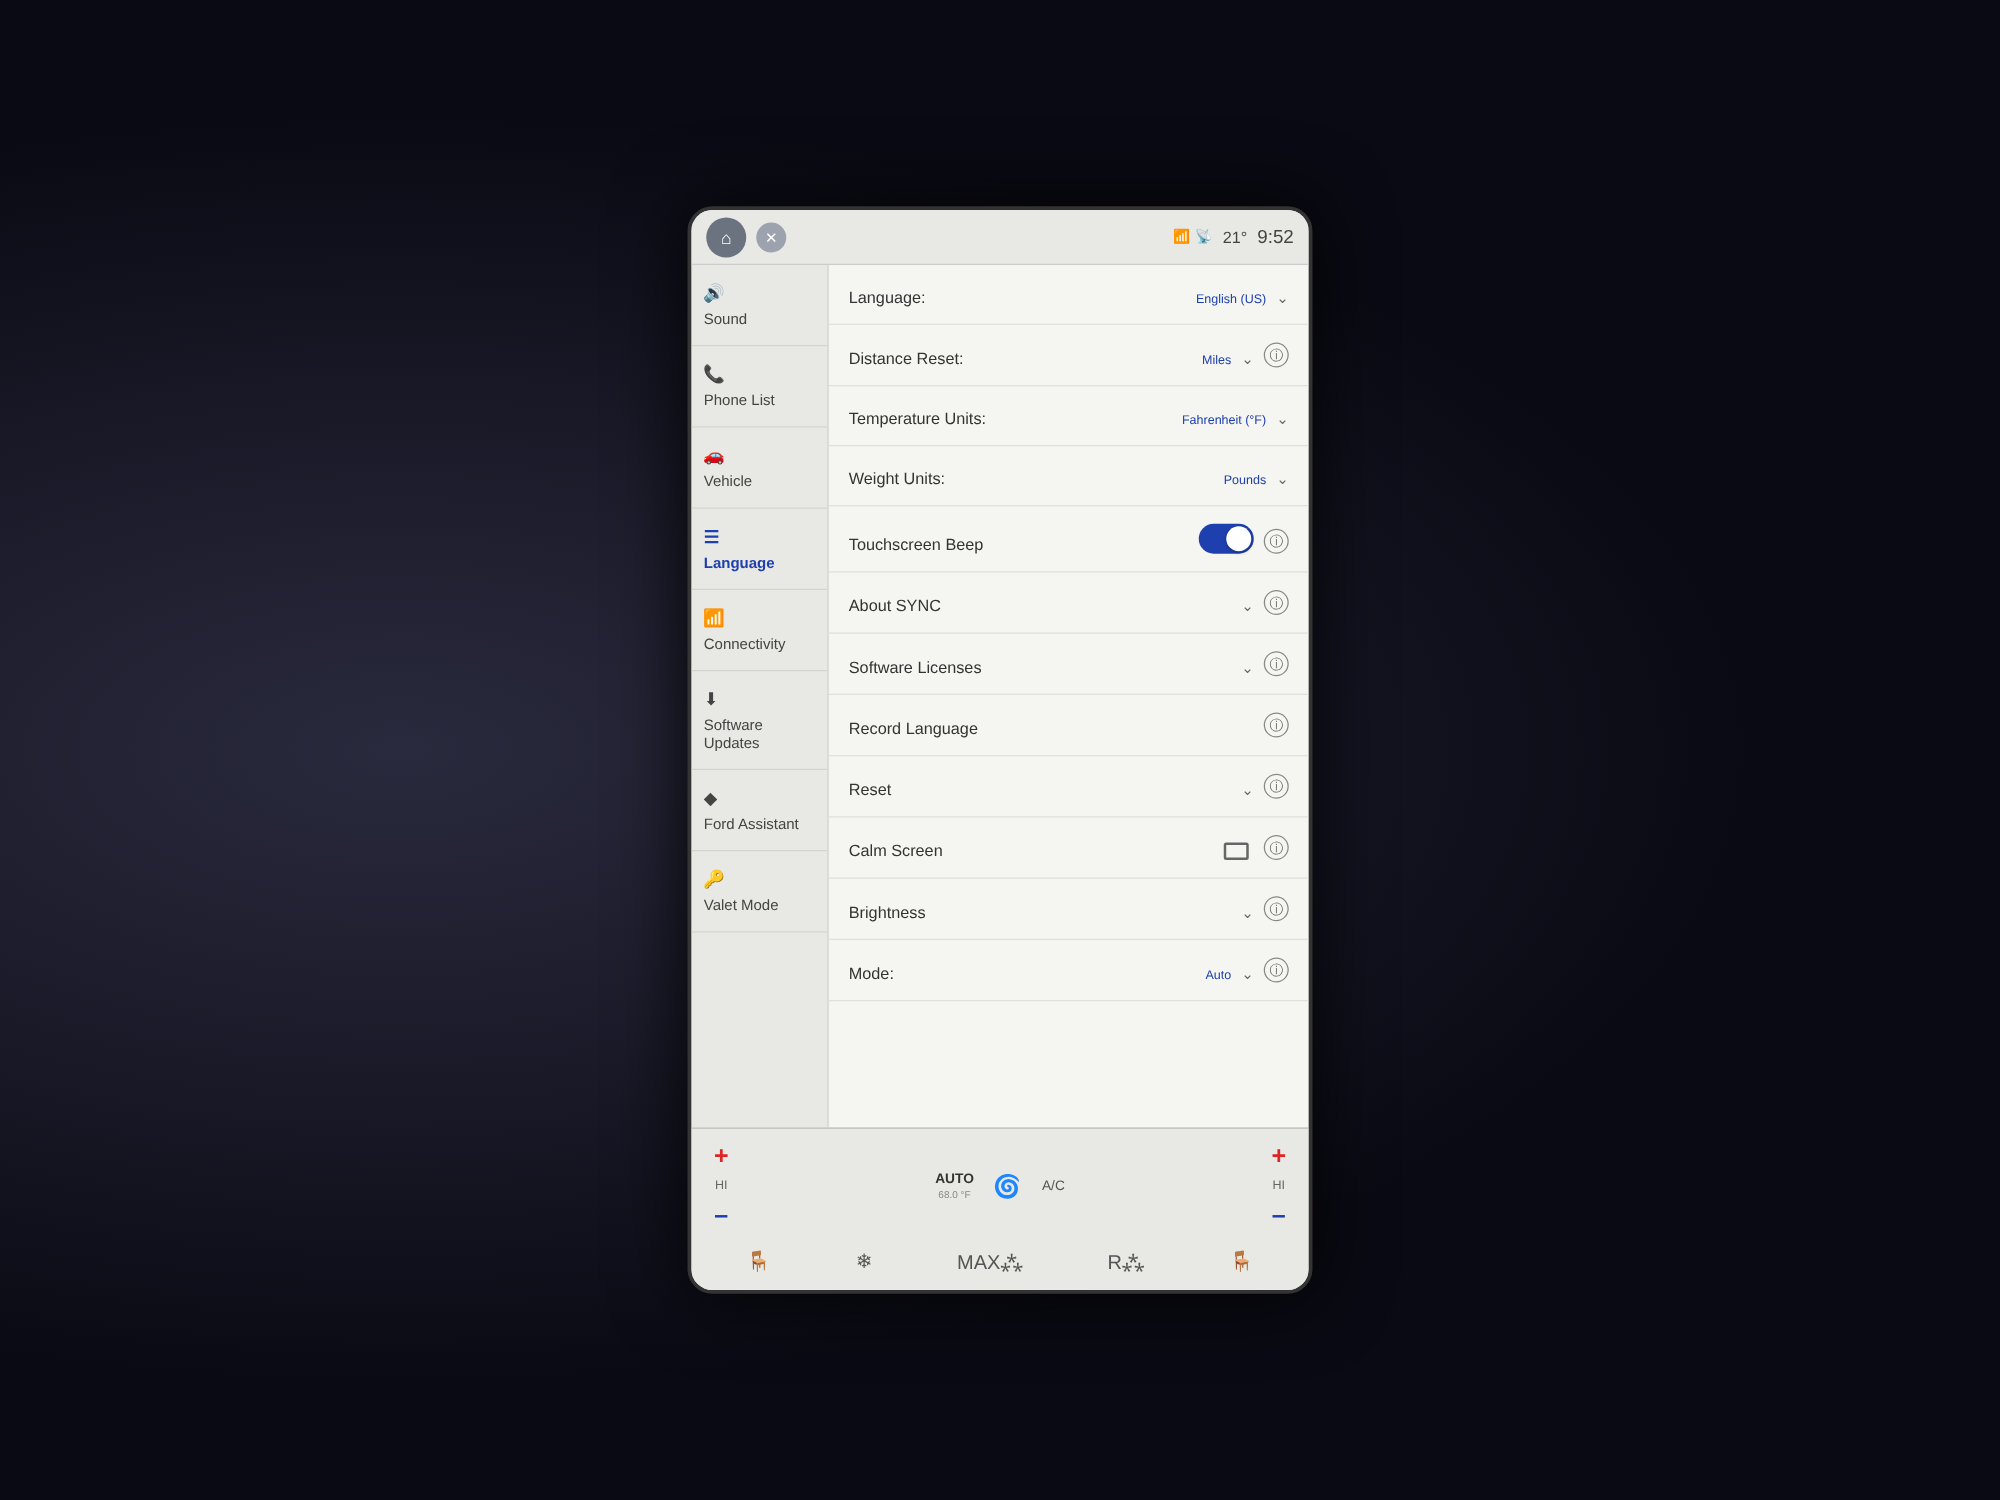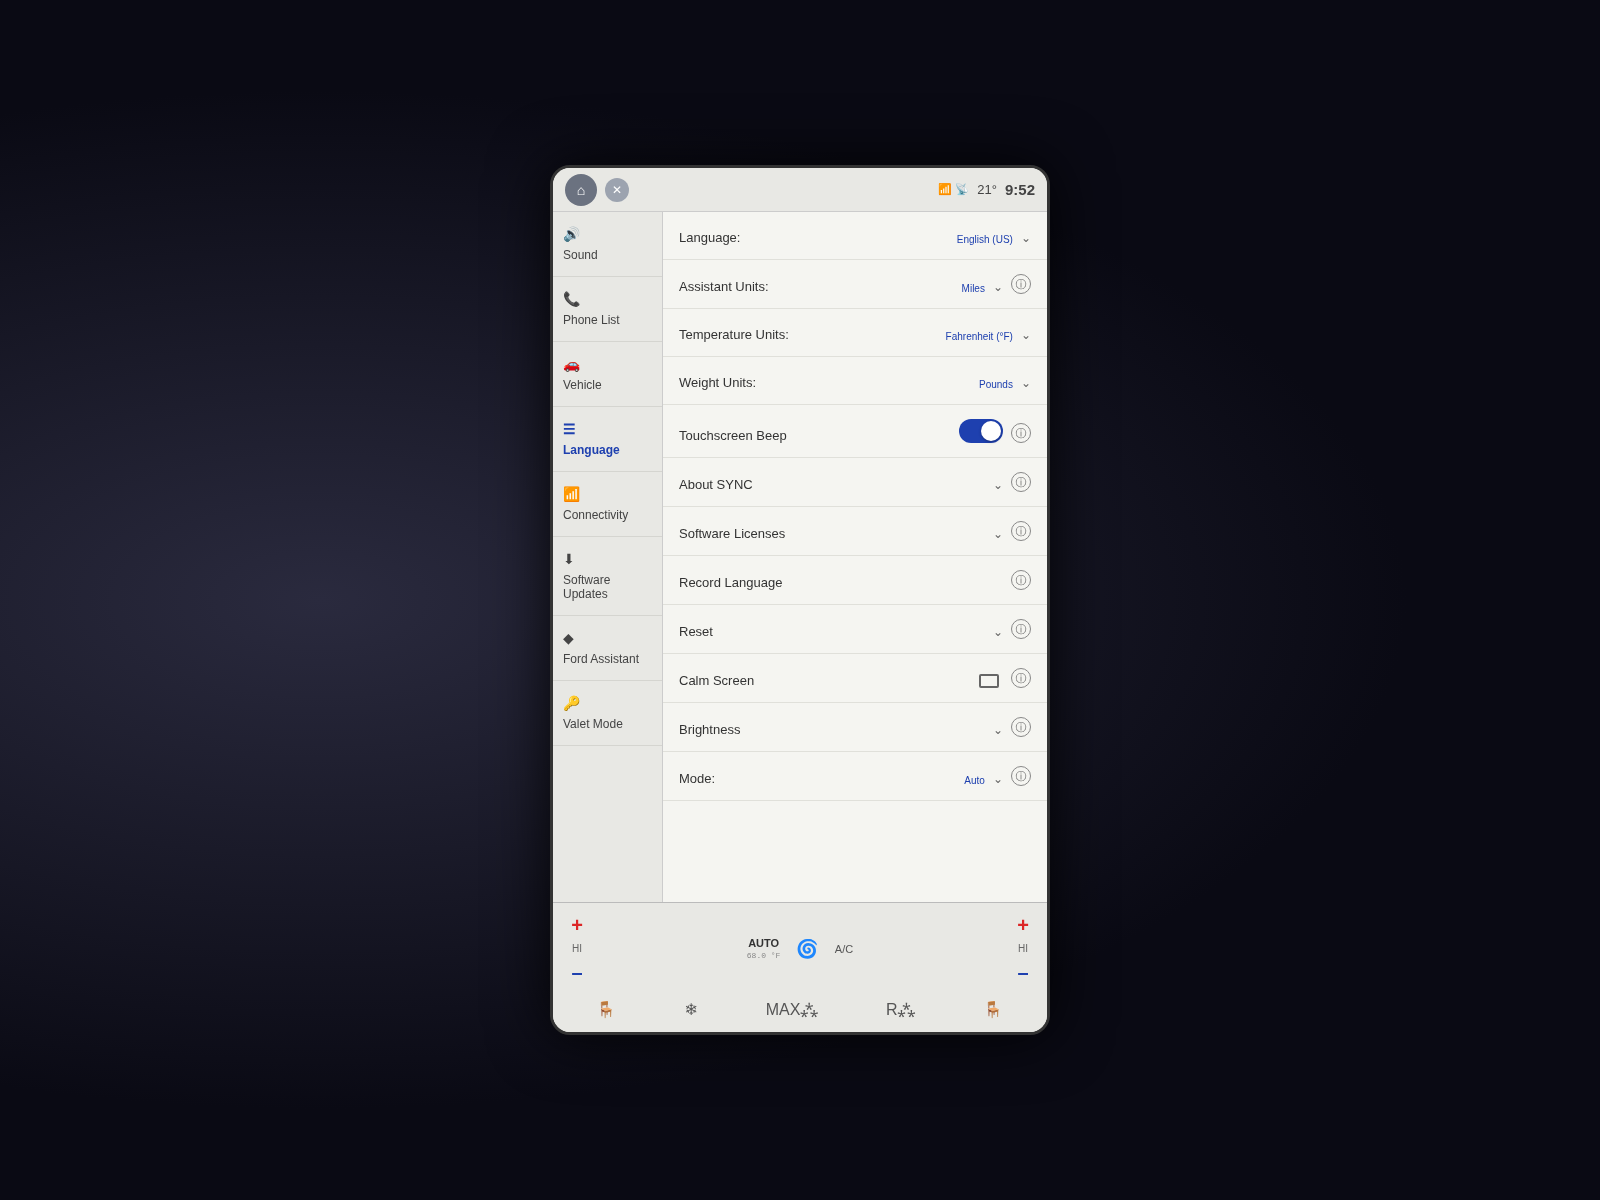--- a/index.html
+++ b/index.html
@@ -303,21 +303,20 @@
 
     .climate-auto {
       font-size: 11px;
       font-weight: bold;
       color: #333;
     }
 
     .climate-sub {
       font-size: 8px;
       color: #888;
-      font-family: Liberation Mono, monospace;
     }
 
     .ac-label {
       font-size: 11px;
       font-weight: normal;
       color: #555;
     }
 
     .climate-bottom {
       display: flex;
@@ -362,21 +361,21 @@
         <div class="close-btn">
           <span>✕</span>
         </div>
       </div>
       <div class="top-bar-right">
         <div class="status-icons">
           <span>📶</span>
           <span>📡</span>
         </div>
         <span>21°</span>
-        <span style="font-weight:bold; font-size:15px;">9:52</span>
+        <span style="font-weight:normal; font-size:15px;">9:52</span>
       </div>
     </div>
 
     <div class="main-content">
 
       <div class="sidebar">
 
         <div class="sidebar-item">
           <span class="icon">🔊</span>
           <span>Sound</span>
@@ -421,21 +420,21 @@
 
       <div class="settings-panel">
 
         <div class="setting-row">
           <span class="label">Language: </span>
           <span class="value">English (US)</span>
           <span class="chevron">⌄</span>
         </div>
 
         <div class="setting-row">
-          <span class="label">Assistant Units: </span>
+          <span class="label">Distance Reset: </span>
           <span class="value">Miles</span>
           <span class="chevron">⌄</span>
           <div class="info-btn">ⓘ</div>
         </div>
 
         <div class="setting-row">
           <span class="label">Temperature Units: </span>
           <span class="value">Fahrenheit (°F)</span>
           <span class="chevron">⌄</span>
         </div>

